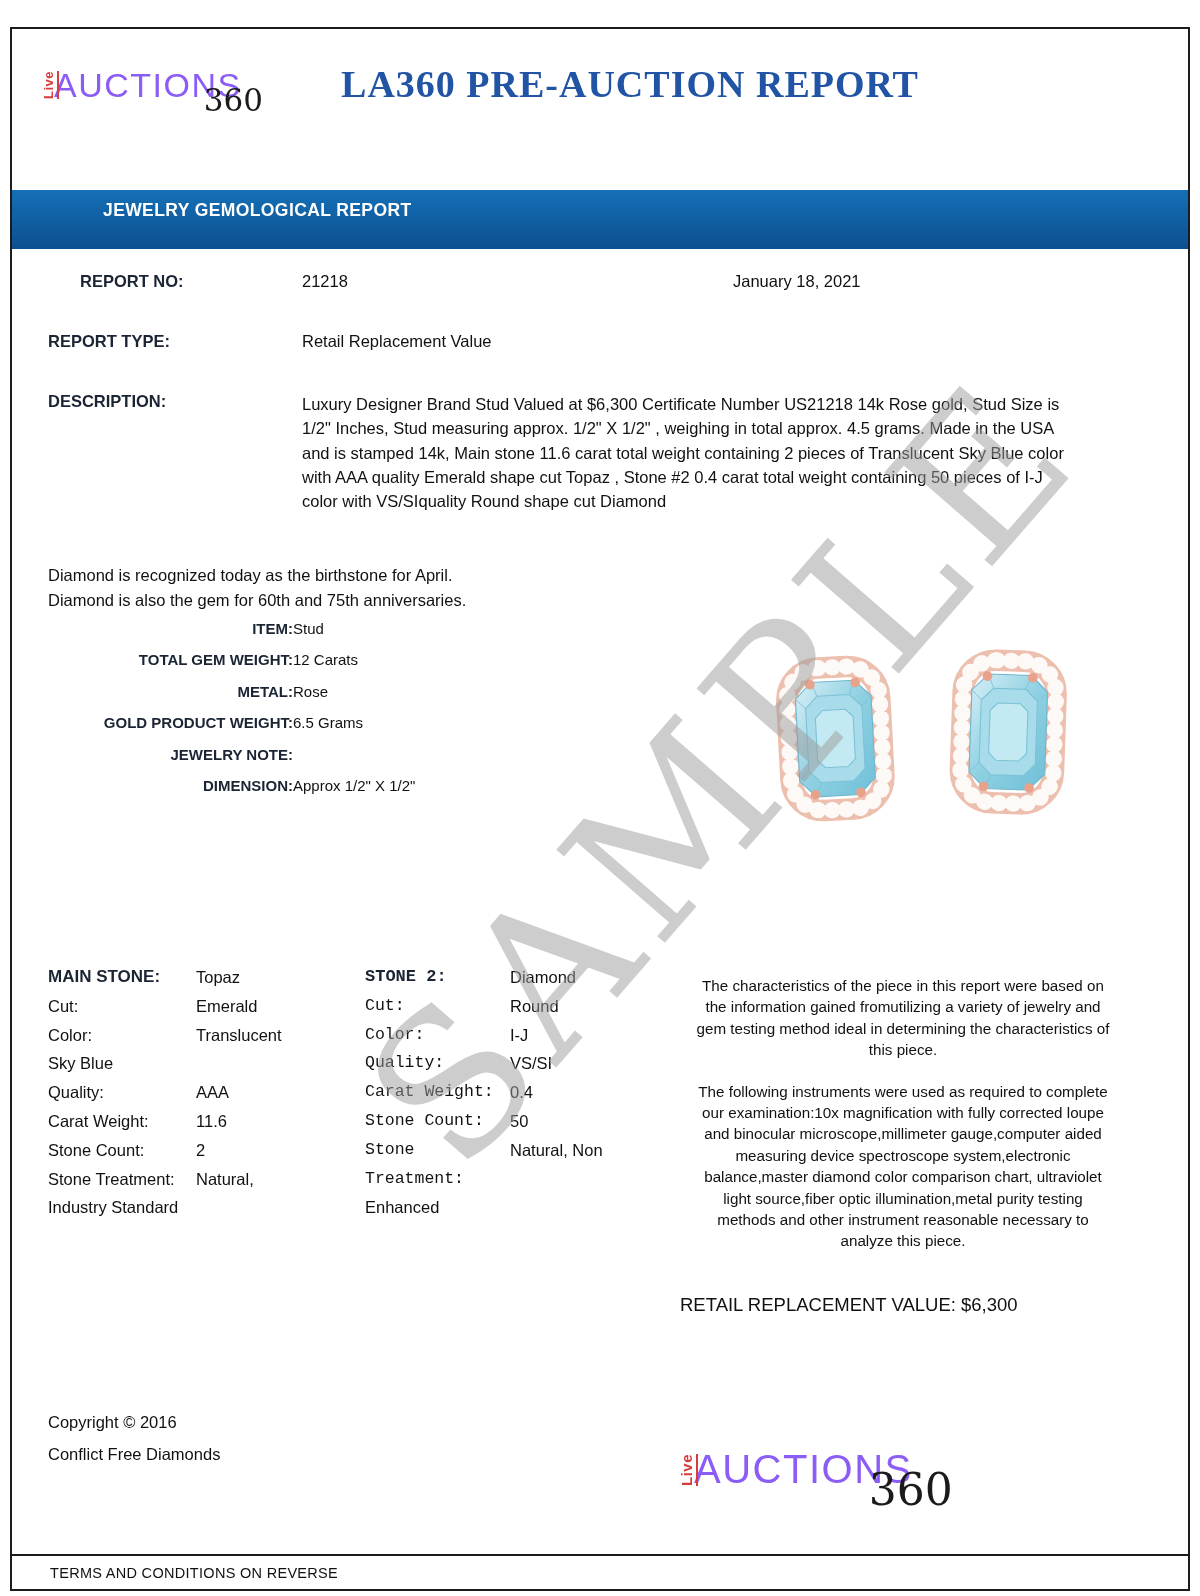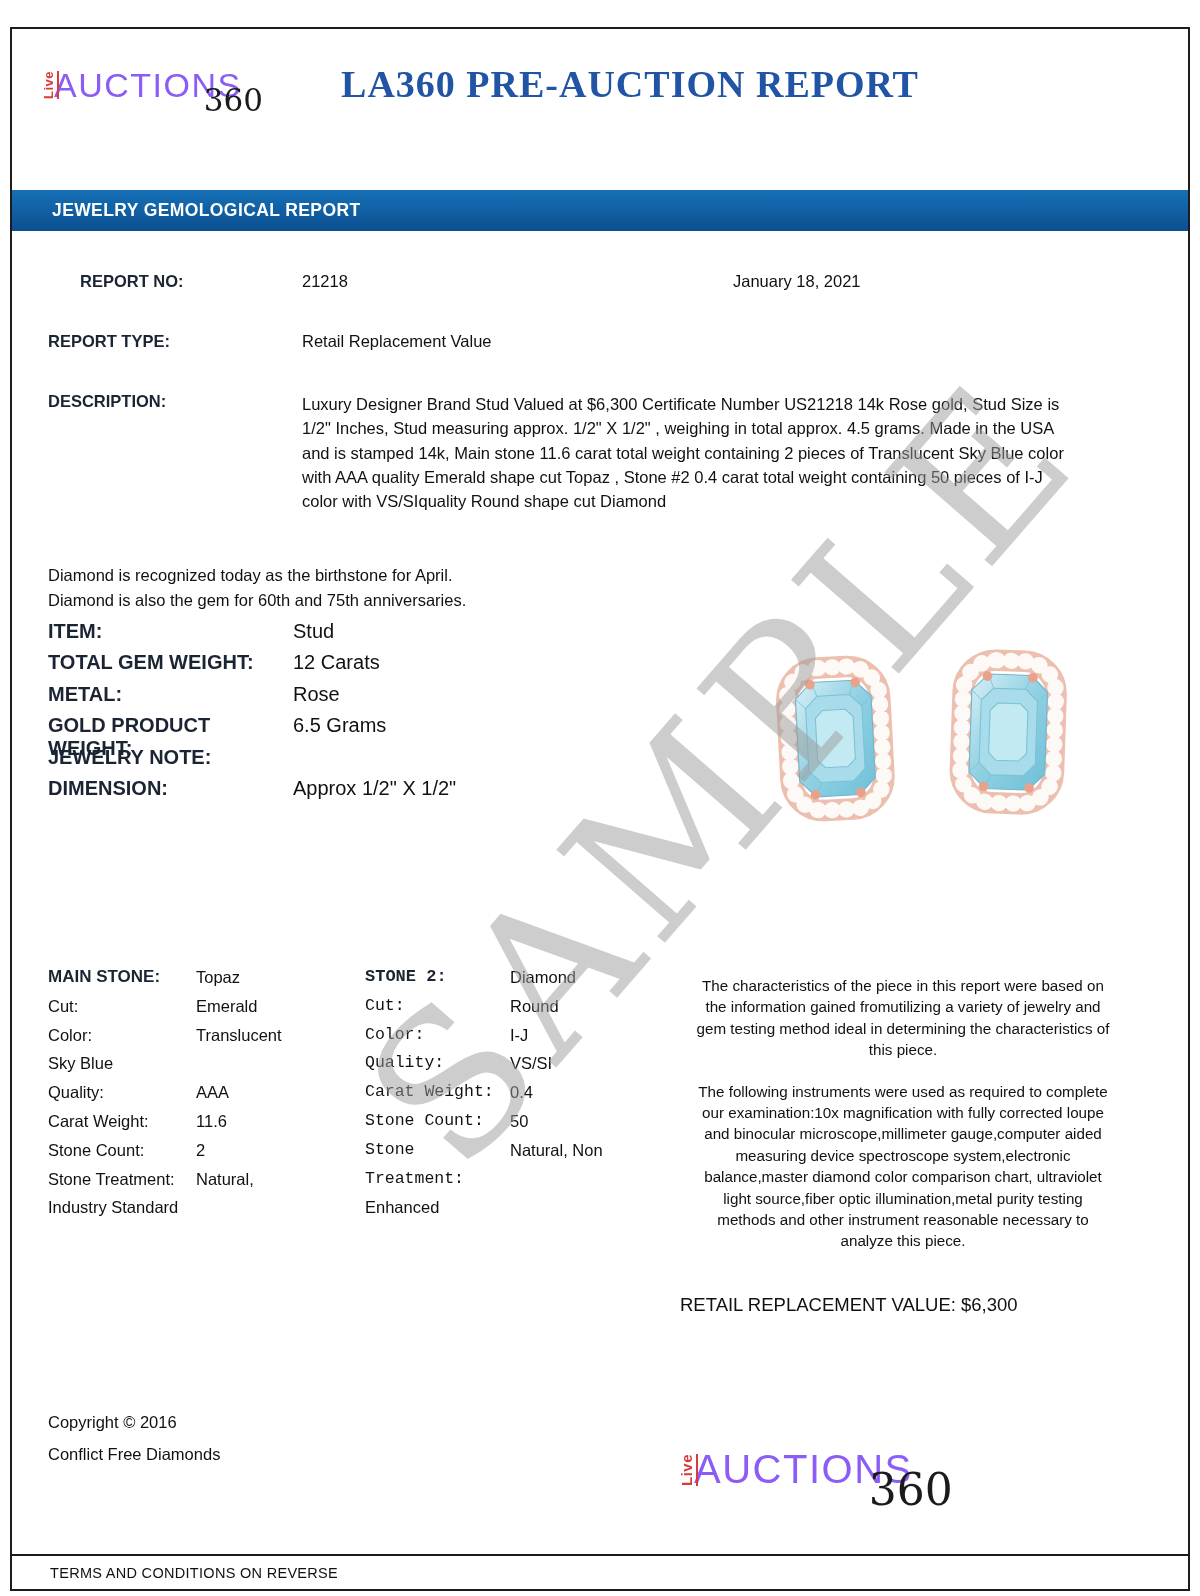--- a/index.html
+++ b/index.html
@@ -58,28 +58,28 @@
     left: 130px; top: 62px; width: 1000px;
     text-align: center;
     font-family: "Liberation Serif", serif;
     font-weight: 700;
     font-size: 38px;
     letter-spacing: 1px;
     color: #2154a5;
   }
   .banner {
     position: absolute;
-    left: 12px; right: 12px; top: 190px; height: 41px;
+    left: 12px; right: 12px; top: 190px; height: 59px;
     background: linear-gradient(#1570b6, #0c4f90);
     color: #ffffff;
     font-weight: 700;
     font-size: 17.5px;
     letter-spacing: 0.4px;
     line-height: 41px;
-    padding-left: 40px;
+    padding-left: 91px;
   }
 
   
   .lblb { font-weight: 700; color: #1b2433; }
   .abs { position: absolute; font-size: 16.5px; }
   .report-no-label   { left: 48px;  top: 272px; margin-left: 32px; }
   .report-no-value   { left: 302px; top: 272px; }
   .report-date       { left: 733px; top: 272px; }
   .report-type-label { left: 48px;  top: 332px; }
   .report-type-value { left: 302px; top: 332px; }
@@ -89,21 +89,21 @@
     line-height: 24.3px;
   }
 
   .birthstone {
     position: absolute; left: 48px; top: 563px;
     font-size: 16.5px; line-height: 24.5px;
   }
 
   
   .item-table { position: absolute; left: 48px; top: 620px; width: 600px; }
-  .item-row { display: flex; height: 31.4px; font-size: 20px; }
+  .item-row { display: flex; height: 31.4px; font-size: 15px; text-align: right; }
   .item-row .lbl { width: 245px; font-weight: 700; color: #1b2433; }
 
   
   .stone-col { position: absolute; top: 963px; font-size: 16.5px; line-height: 28.8px; }
   .stone-col--main { left: 48px;  width: 252px; }
   .stone-col--two  { left: 365px; width: 272px; }
   .stone-col .s-lbl { display: inline-block; vertical-align: top; }
   .stone-col--main .s-lbl { width: 148px; }
   .stone-col--two  .s-lbl { width: 145px; font-family: Liberation Mono, monospace; }
   .stone-col .hdr .s-lbl { font-weight: 700; color: #1b2433; font-size: 17px; }

